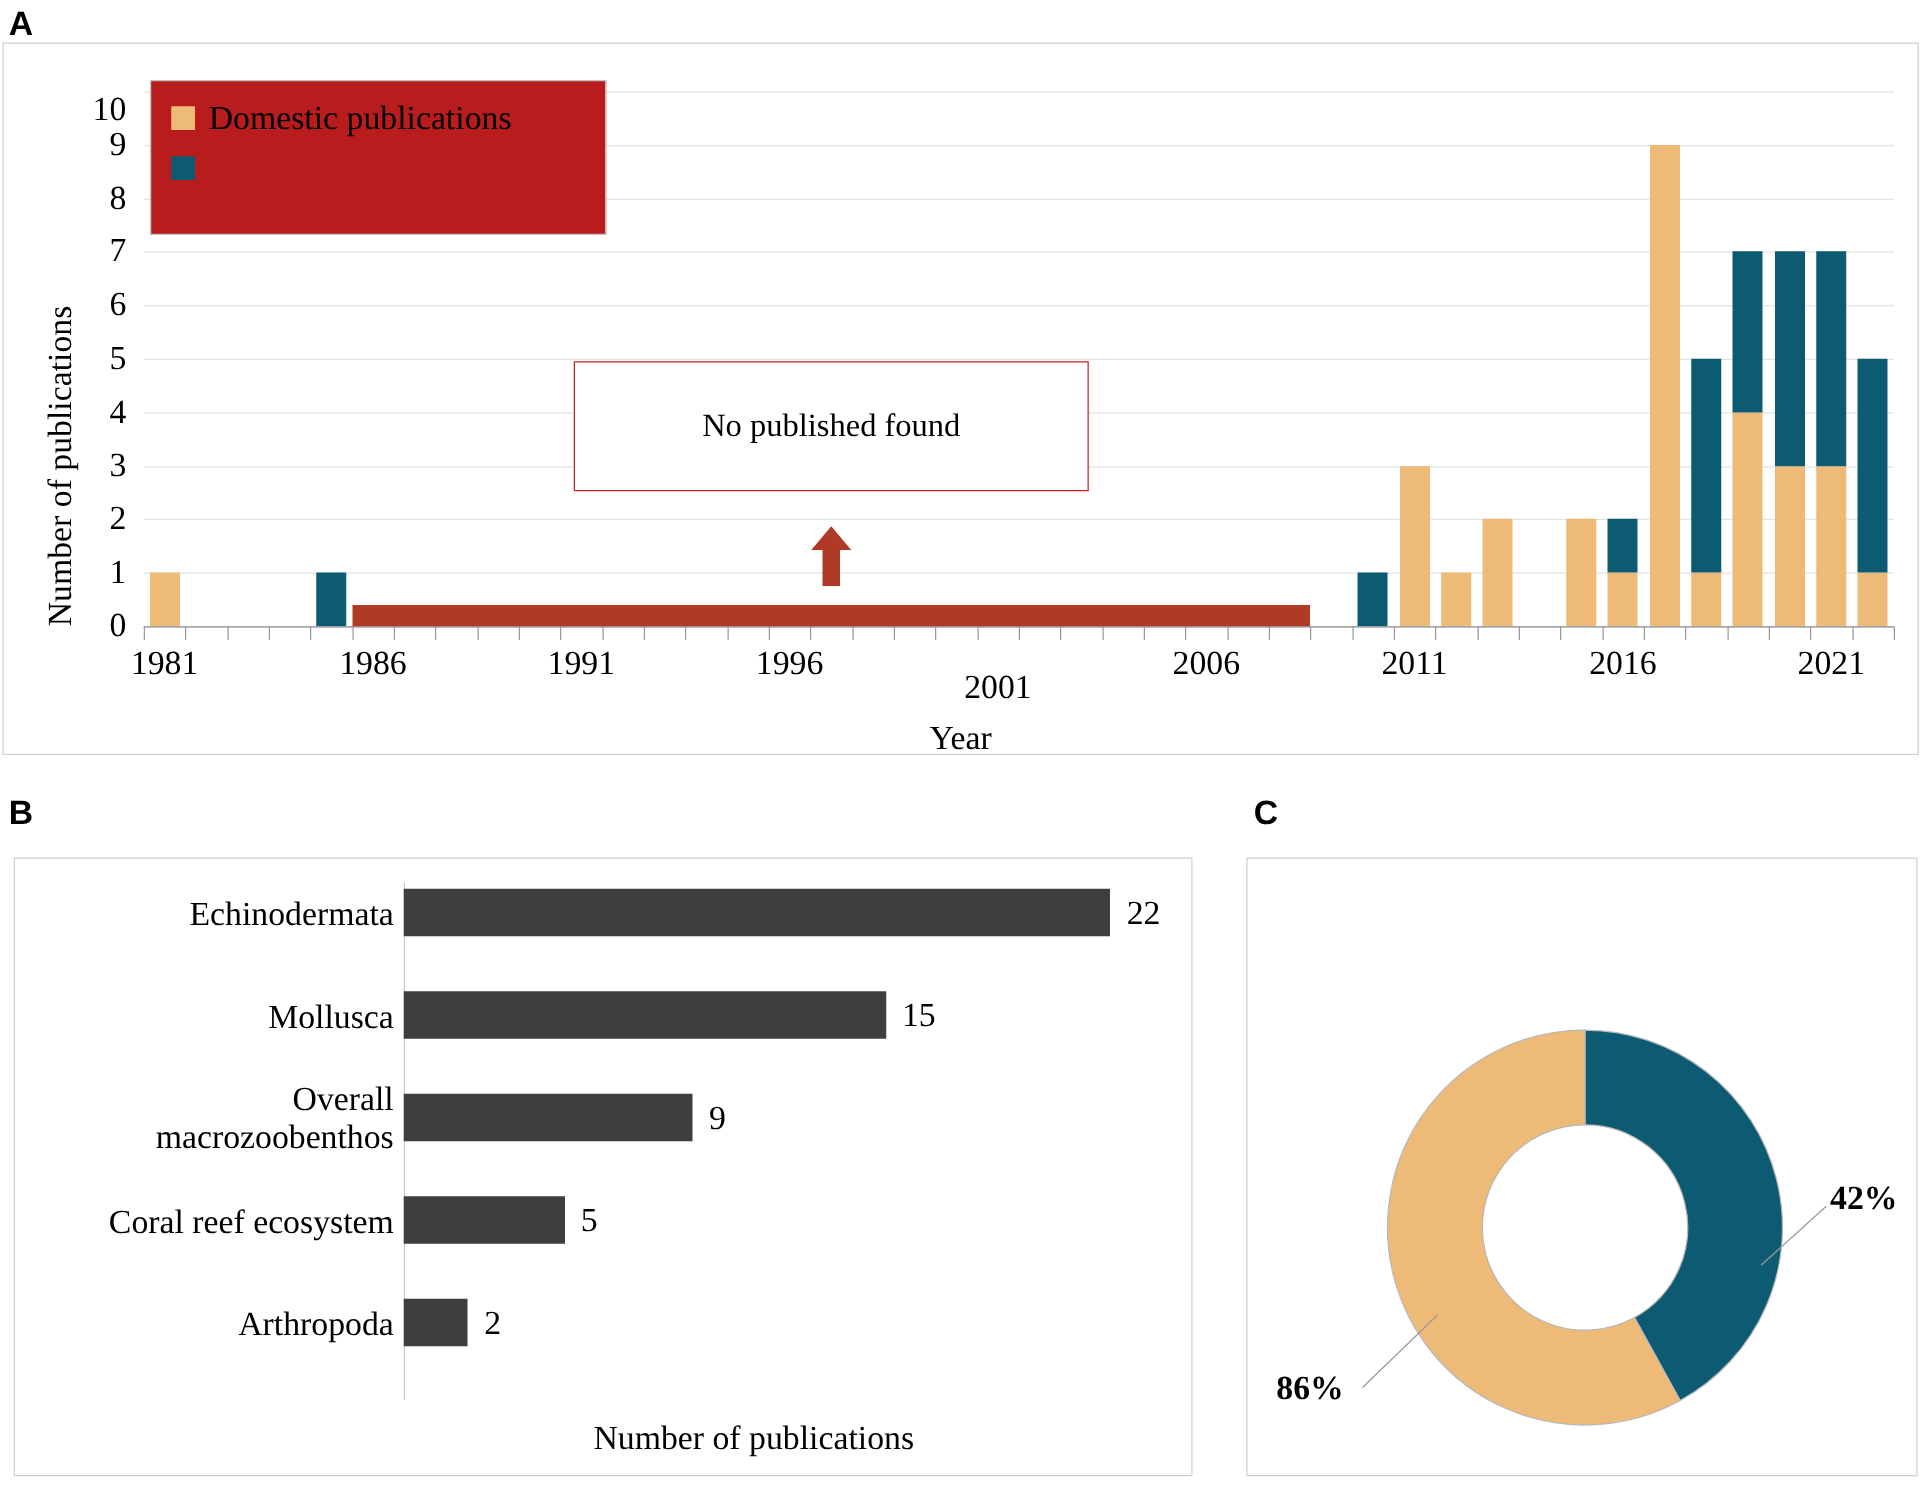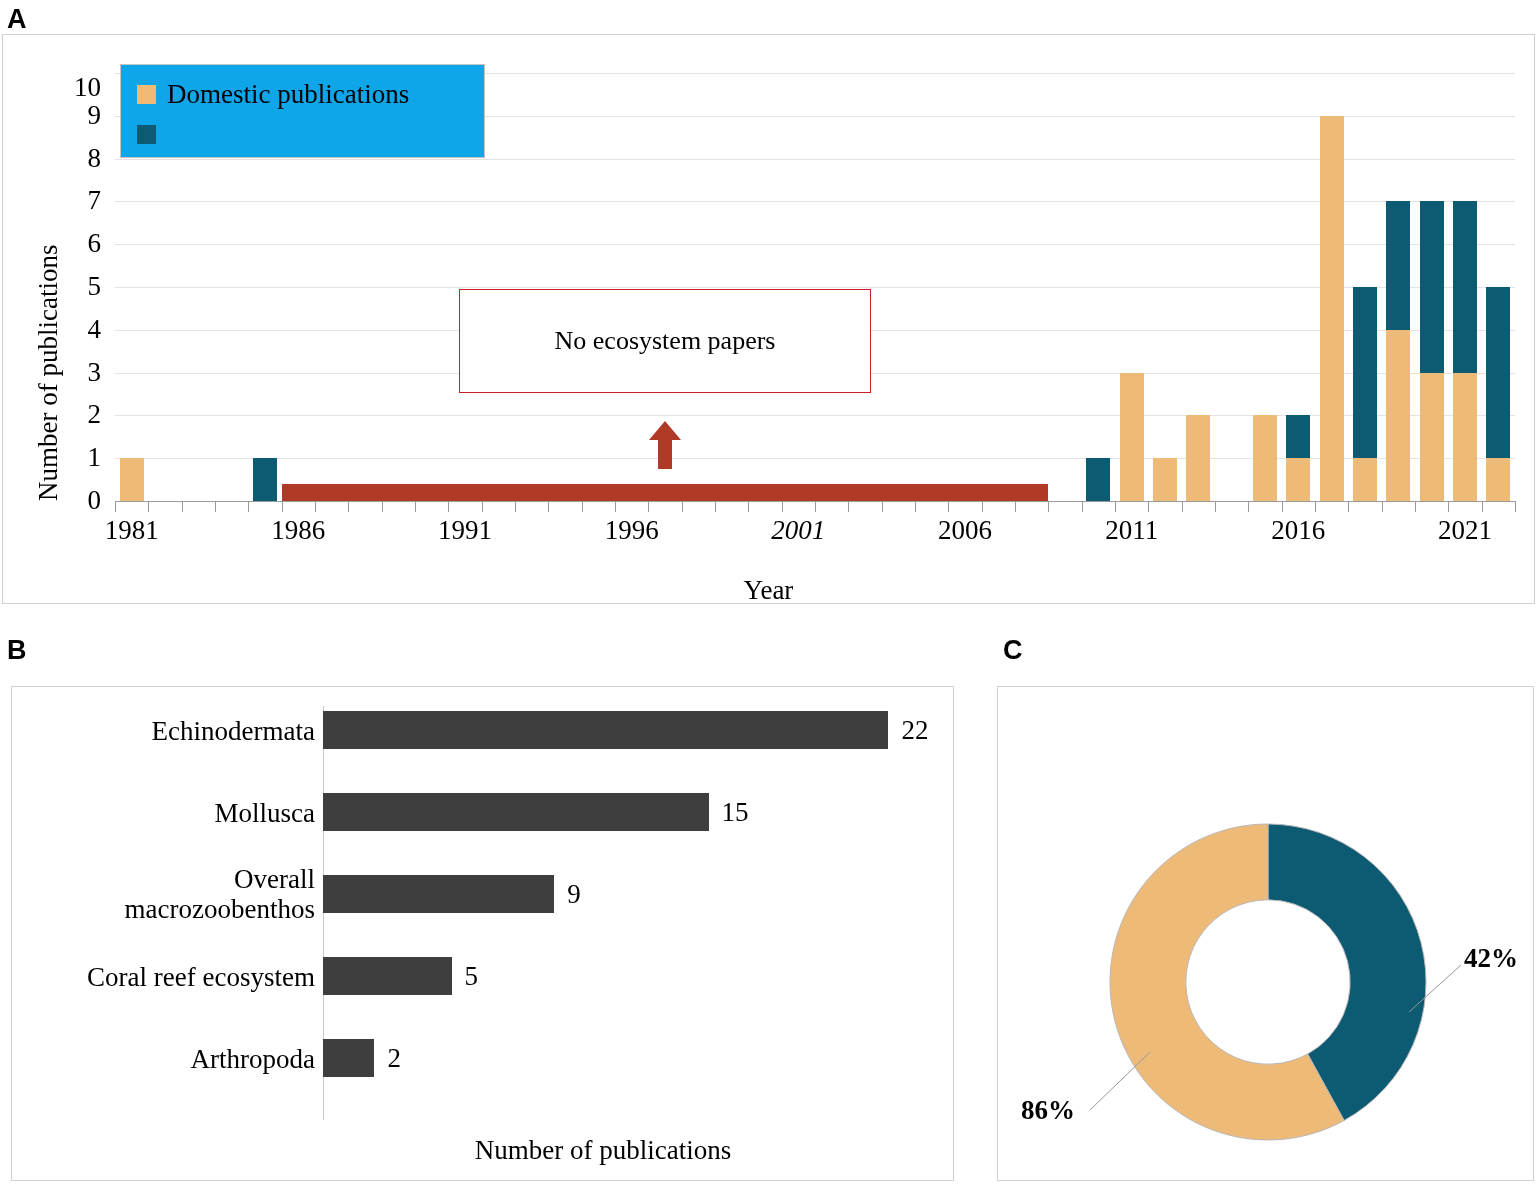--- a/index.html
+++ b/index.html
@@ -20,22 +20,22 @@
           transform:rotate(-90deg);transform-origin:left top;}
   .barA{position:absolute;bottom:0;width:24px;}
   .seg-dom{position:absolute;left:0;width:100%;background:#EEBA78;}
   .seg-int{position:absolute;left:0;width:100%;background:#0D5B73;}
   .xaxis-A{position:absolute;left:112px;top:466px;width:1400px;height:1px;background:#9a9a9a;}
   .xtick{position:absolute;top:0;width:1px;height:11px;background:#9a9a9a;}
   .xtick-lbl{position:absolute;top:14px;font-size:27px;line-height:1;
              transform:translateX(-50%);white-space:nowrap;color:#000;}
   .xlab-A{position:absolute;left:0;top:540px;width:100%;text-align:center;font-size:27px;color:#000;}
 
-  .legendA{position:absolute;left:117px;top:29px;width:365px;height:94px;
-           border:1px solid #c3c3c3;background:#0ea5e9;box-sizing:border-box;
+  .legendA{position:absolute;left:117px;top:29px;width:365px;height:124px;
+           border:1px solid #c3c3c3;background:#b91c1c;box-sizing:border-box;
            padding:9px 0 0 16px;}
   .leg-row{display:flex;align-items:center;height:40px;}
   .leg-sw{width:19px;height:19px;margin-right:11px;flex:none;}
   .leg-txt{font-size:27px;line-height:1;color:#000;white-space:nowrap;}
 
   .note-box{position:absolute;left:461px;top:266px;width:412px;height:104px;
             border:1.5px solid #cc1f24;background:#fff;box-sizing:border-box;
             display:flex;flex-direction:column;align-items:center;justify-content:center;}
   .note-line{font-size:26px;line-height:1.32;white-space:nowrap;color:#000;}
   .note-arrow{position:absolute;left:653px;top:386px;width:34px;height:48px;}
@@ -193,40 +193,40 @@
       <div class="xtick" style="left: 1345.33px; top: 466px;"></div>
       <div class="xtick" style="left: 1378.67px; top: 466px;"></div>
       <div class="xtick" style="left: 1412px; top: 466px;"></div>
       <div class="xtick" style="left: 1445.33px; top: 466px;"></div>
       <div class="xtick" style="left: 1478.67px; top: 466px;"></div>
       <div class="xtick" style="left: 1512px; top: 466px;"></div>
       <div class="xtick-lbl" style="left: 128.667px; top: 482px;">1981</div>
       <div class="xtick-lbl" style="left: 295.333px; top: 482px;">1986</div>
       <div class="xtick-lbl" style="left: 462px; top: 482px;">1991</div>
       <div class="xtick-lbl" style="left: 628.667px; top: 482px;">1996</div>
-      <div class="xtick-lbl" style="left: 795.333px; top: 482px; font-style: italic;">2001</div>
+      <div class="xtick-lbl" style="left: 795.333px; top: 501px;">2001</div>
       <div class="xtick-lbl" style="left: 962px; top: 482px;">2006</div>
       <div class="xtick-lbl" style="left: 1128.67px; top: 482px;">2011</div>
       <div class="xtick-lbl" style="left: 1295.33px; top: 482px;">2016</div>
       <div class="xtick-lbl" style="left: 1462px; top: 482px;">2021</div>
     </div>
 
   <div class="ylab-A" id="ylabA" style="left: 30px; top: 466px;">Number of publications</div>
   <div class="xlab-A">Year</div>
 
   <div class="span-bar" style="left: 278.667px; width: 766.667px; top: 449px; height: 17px;"></div>
 
   <div class="note-arrow" style="left: 645px; top: 386px;">
     <svg width="34" height="48" viewBox="0 0 34 48" xmlns="http://www.w3.org/2000/svg">
       <polygon points="17,0 33,19 24,19 24,48 10,48 10,19 1,19" fill="#AF3A25"></polygon>
     </svg>
   </div>
 
   <div class="note-box" style="left: 456px; top: 254px;">
-    <div class="note-line">No ecosystem papers</div>
+    <div class="note-line">No published found</div>
   </div>
 
   <div class="legendA">
     <div class="leg-row">
       <span class="leg-sw" style="background:#EEBA78"></span>
       <span class="leg-txt">Domestic publications</span>
     </div>
     <div class="leg-row">
       <span class="leg-sw" style="background:#0D5B73"></span>
     </div>

